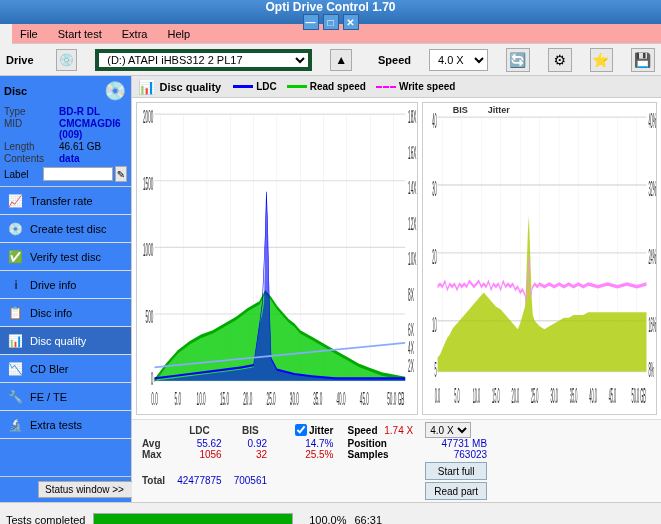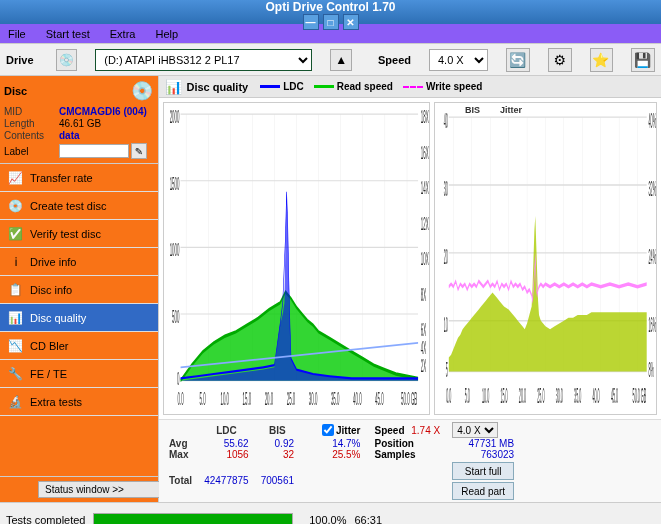--- a/index.html
+++ b/index.html
@@ -24,45 +24,46 @@
       background: #5aa0e0;
       border: 1px solid #2a5f9e;
       color: white;
       font-size: 10px;
       display: flex; align-items: center; justify-content: center;
       cursor: pointer;
     }
 
     
     .menu-bar {
-      background: #8b5cf6;
+      background: #fca5a5;
       border-bottom: 1px solid #ccc;
       height: 20px;
       display: flex;
       align-items: center;
       padding: 0 4px;
       gap: 12px;
       font-size: 11px;
+      margin-left: 12px;
     }
     .menu-item { cursor: pointer; padding: 1px 4px; }
 
     
     .drive-bar {
       background: #f0f0f0;
       border-bottom: 1px solid #ccc;
       height: 32px;
       display: flex;
       align-items: center;
       padding: 0 6px;
       gap: 18px;
       font-size: 11px;
     }
     .drive-label { font-weight: bold; margin-right: 4px; }
     .drive-select {
-      border: 1px solid #14532d;
+      border: 4px solid #14532d;
       background: white;
       height: 22px;
       padding: 0 4px;
       font-size: 11px;
       width: 220px;
     }
     .drive-icon-btn {
       width: 22px; height: 22px;
       background: #e8e8e8;
       border: 1px solid #aaa;
@@ -87,22 +88,22 @@
     }
 
     
     .main-area {
       display: flex;
       height: calc(524px - 24px - 20px - 32px - 22px);
     }
 
     
     .sidebar {
-      width: 159px;
-      background: #f97316;
+      width: 132px;
+      background: #3b82f6;
       border-right: 1px solid #ccc;
       display: flex;
       flex-direction: column;
       flex-shrink: 0;
     }
 
     
     .disc-panel {
       border-bottom: 1px solid #ccc;
       padding: 4px;
@@ -299,22 +300,26 @@
 <div class="main-area">
 
   <div class="sidebar">
 
     <div class="disc-panel">
       <div class="disc-header">
         <span class="disc-title">Disc</span>
         <span class="disc-icon">💿</span>
       </div>
       <div class="disc-row">
+        <span class="disc-row-label">Type</span>
+        <span class="disc-row-value">BD-R DL</span>
+      </div>
+      <div class="disc-row">
         <span class="disc-row-label">MID</span>
-        <span class="disc-row-value">CMCMAGDI6 (004)</span>
+        <span class="disc-row-value">CMCMAGDI6 (009)</span>
       </div>
       <div class="disc-row">
         <span class="disc-row-label">Length</span>
         <span class="disc-row-value black">46.61 GB</span>
       </div>
       <div class="disc-row">
         <span class="disc-row-label">Contents</span>
         <span class="disc-row-value">data</span>
       </div>
       <div class="disc-label-row">

